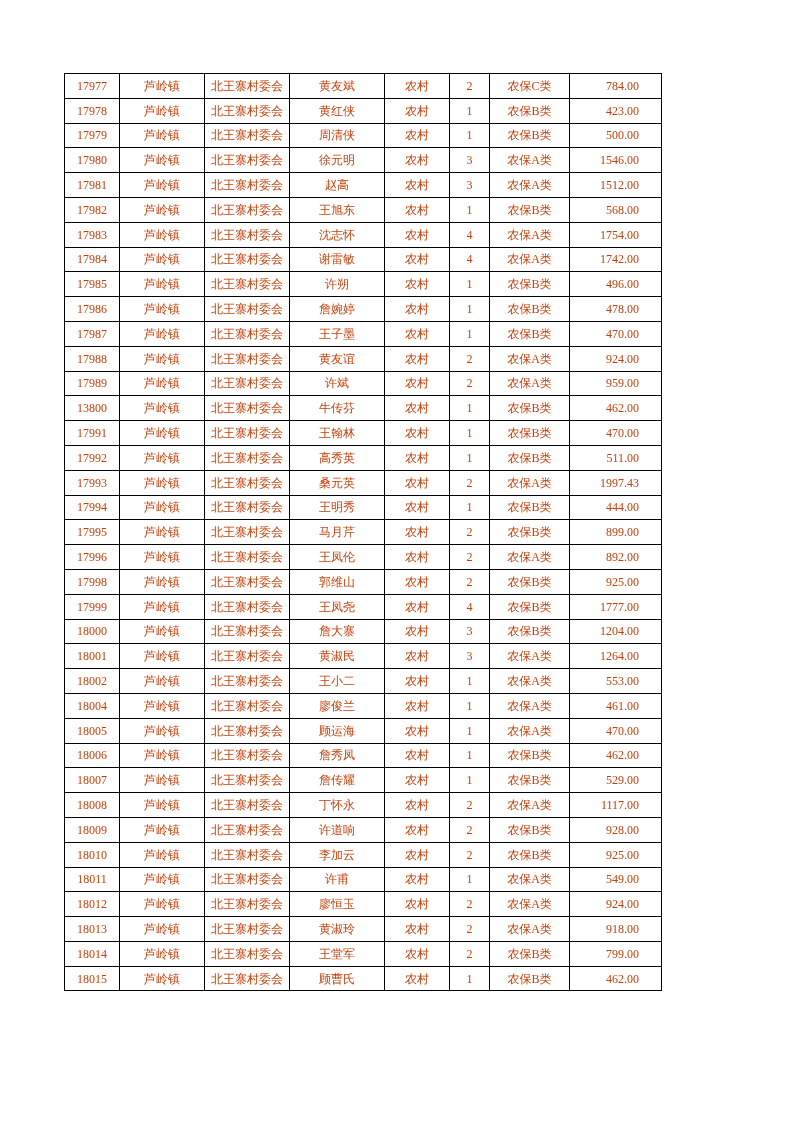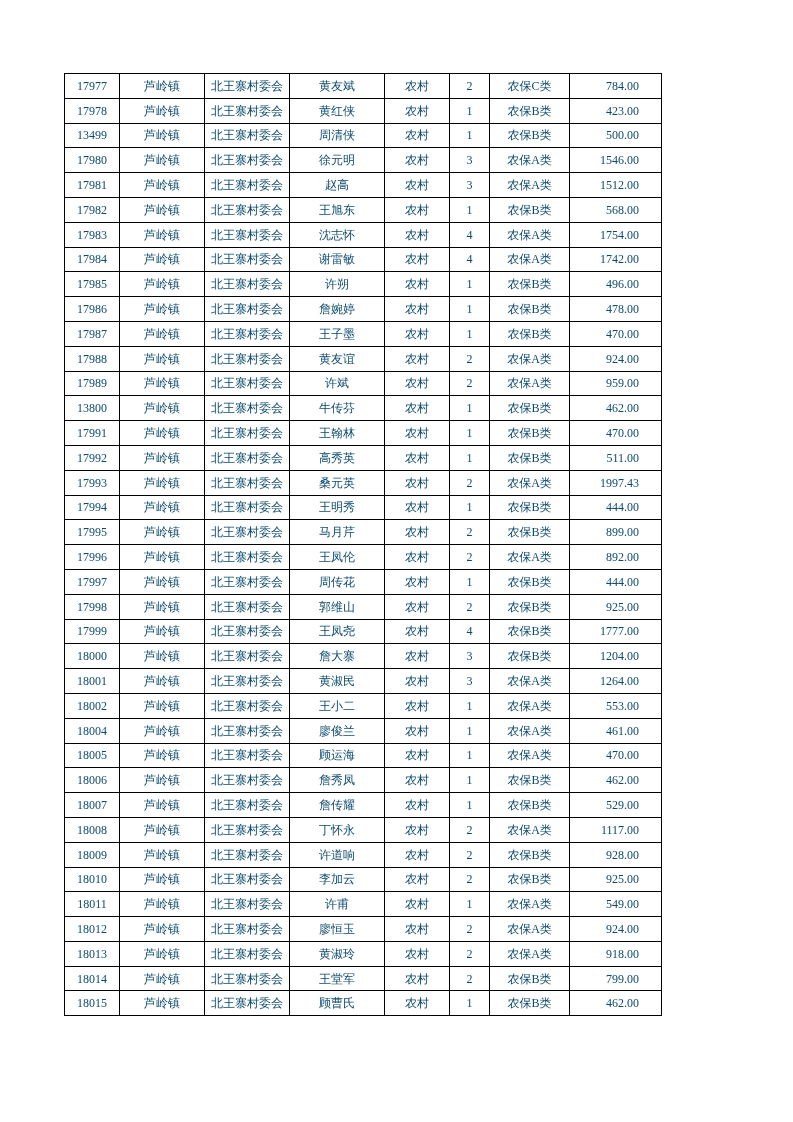--- a/index.html
+++ b/index.html
@@ -6,21 +6,21 @@
     margin: 0;
     padding: 0;
     background: #ffffff;
   }
   .page {
     position: relative;
     width: 793px;
     height: 1122px;
     background: #ffffff;
     font-family: "Liberation Serif", "DejaVu Serif", serif;
-    color: #0c4a6e;
+    color: #c2410c;
   }
   table.benefits {
     position: absolute;
     left: 64px;
     top: 73px;
     border-collapse: collapse;
     table-layout: fixed;
   }
   table.benefits td {
     border: 1px solid #000000;
@@ -68,21 +68,21 @@
           <td>17978</td>
           <td>芦岭镇</td>
           <td>北王寨村委会</td>
           <td>黄红侠</td>
           <td>农村</td>
           <td>1</td>
           <td>农保B类</td>
           <td class="amount">423.00</td>
         </tr>
         <tr>
-          <td>13499</td>
+          <td>17979</td>
           <td>芦岭镇</td>
           <td>北王寨村委会</td>
           <td>周清侠</td>
           <td>农村</td>
           <td>1</td>
           <td>农保B类</td>
           <td class="amount">500.00</td>
         </tr>
         <tr>
           <td>17980</td>
@@ -246,30 +246,20 @@
         </tr>
         <tr>
           <td>17996</td>
           <td>芦岭镇</td>
           <td>北王寨村委会</td>
           <td>王凤伦</td>
           <td>农村</td>
           <td>2</td>
           <td>农保A类</td>
           <td class="amount">892.00</td>
-        </tr>
-        <tr>
-          <td>17997</td>
-          <td>芦岭镇</td>
-          <td>北王寨村委会</td>
-          <td>周传花</td>
-          <td>农村</td>
-          <td>1</td>
-          <td>农保B类</td>
-          <td class="amount">444.00</td>
         </tr>
         <tr>
           <td>17998</td>
           <td>芦岭镇</td>
           <td>北王寨村委会</td>
           <td>郭维山</td>
           <td>农村</td>
           <td>2</td>
           <td>农保B类</td>
           <td class="amount">925.00</td>

